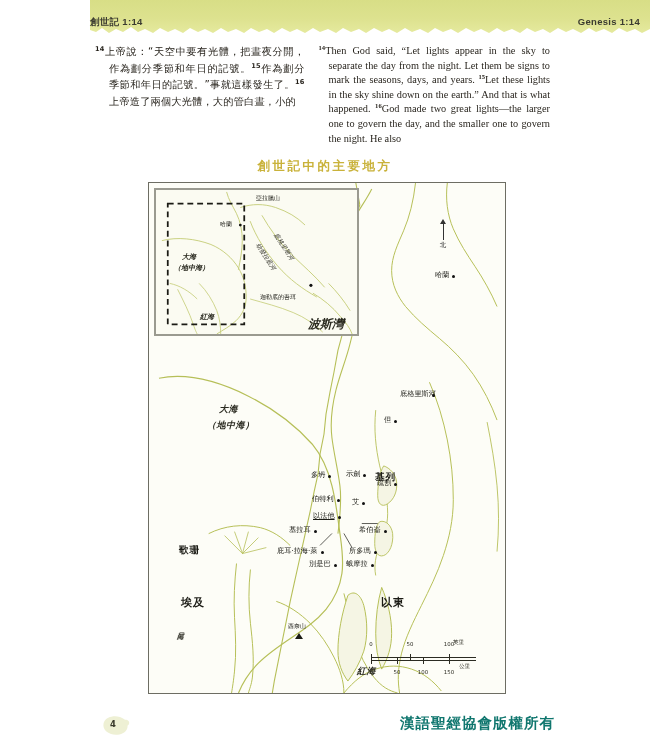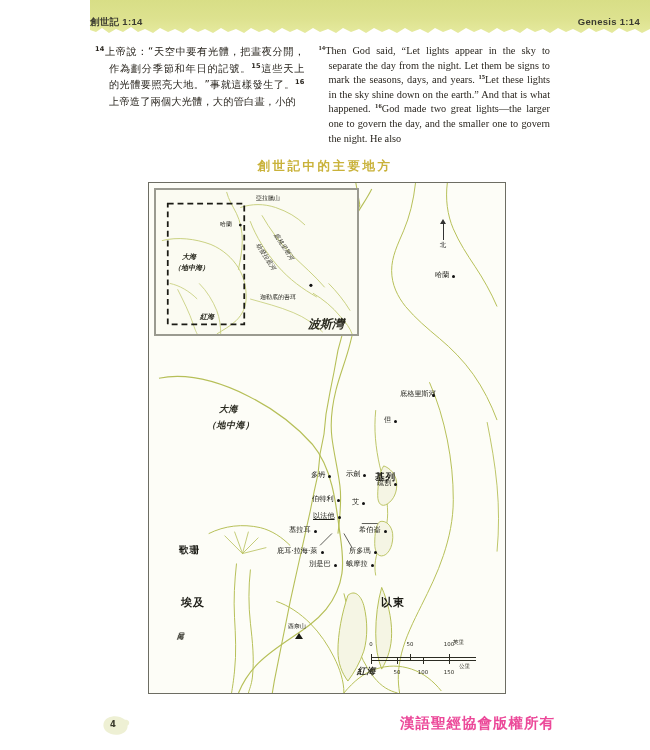--- a/index.html
+++ b/index.html
@@ -141,21 +141,21 @@
     position:absolute;left:100px;top:714px;width:30px;height:22px;
   }
   .page-num{
     position:absolute;left:110px;top:719px;
     font-family:"DejaVu Sans","Liberation Sans",sans-serif;
     font-size:8.5px;font-weight:bold;color:#3a3a2c;
   }
   .watermark{
     position:absolute;left:400px;top:714px;
     font-family:Liberation Serif, serif;
-    font-size:14.5px;font-weight:bold;color:#ec4899;
+    font-size:14.5px;font-weight:bold;color:#0f766e;
     letter-spacing:1px;white-space:nowrap;
   }
 </style>
 </head>
 <body>
 
 <div class="top-band">
   <svg class="torn" viewBox="0 0 560 12" preserveAspectRatio="none">
     <path d="M0,12 L0,6 L6,8 L12,4 L19,9 L26,5 L33,8 L41,3 L48,8 L55,5 L63,9 L70,4 L78,8 L85,5 L93,9 L100,4
              L108,8 L115,5 L123,9 L131,4 L138,8 L146,5 L154,9 L161,4 L169,8 L177,5 L184,9 L192,4 L200,8 L207,5
@@ -166,21 +166,21 @@
   </svg>
 </div>
 
 <div class="header-row">
   <span class="ref">創世記 1:14</span>
   <span class="ref">Genesis 1:14</span>
 </div>
 
 <div class="cols">
   <div class="col zh">
-    <p><sup class="vn">14</sup><span>上帝說：“天空中要有光體，把晝夜分開，作為劃分季節和年日的記號。</span><sup class="vn">15</sup><span>這些天上的光體要照亮大地。”事就這樣發生了。</span><sup class="vn">16</sup><span>上帝造了兩個大光體，大的管白晝，小的</span></p>
+    <p><sup class="vn">14</sup><span>上帝說：“天空中要有光體，把晝夜分開，作為劃分季節和年日的記號。</span><sup class="vn">15</sup><span>作為劃分季節和年日的記號。”事就這樣發生了。</span><sup class="vn">16</sup><span>上帝造了兩個大光體，大的管白晝，小的</span></p>
   </div>
   <div class="col en">
     <p><sup class="vn">14</sup><span>Then God said, “Let lights appear in the sky to separate the day from the night. Let them be signs to mark the seasons, days, and years.</span> <sup class="vn">15</sup><span>Let these lights in the sky shine down on the earth.” And that is what happened.</span> <sup class="vn">16</sup><span>God made two great lights—the larger one to govern the day, and the smaller one to govern the night. He also</span></p>
   </div>
 </div>
 
 <div class="map-title">創世記中的主要地方</div>
 
 <div class="map-frame">
 

